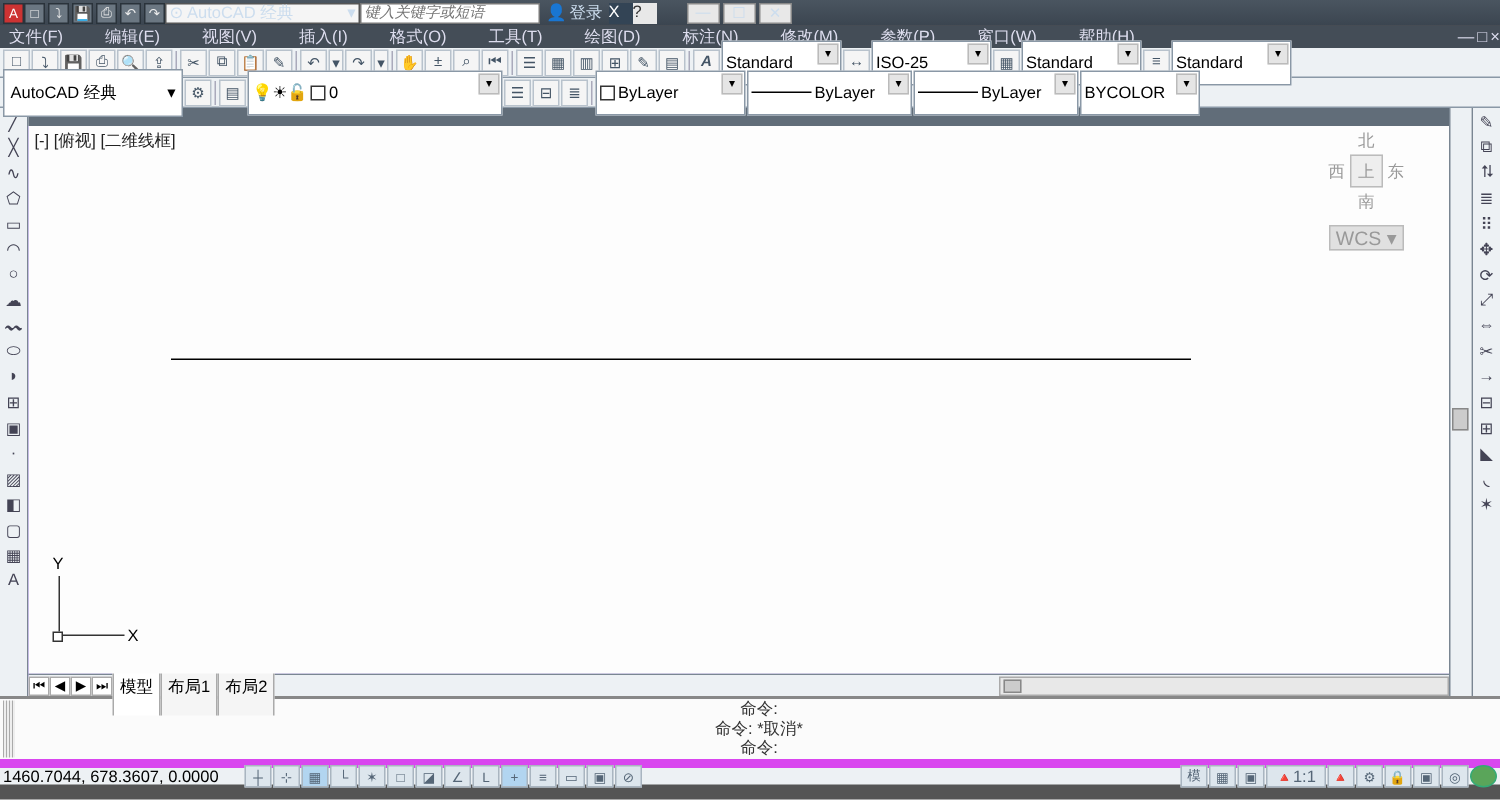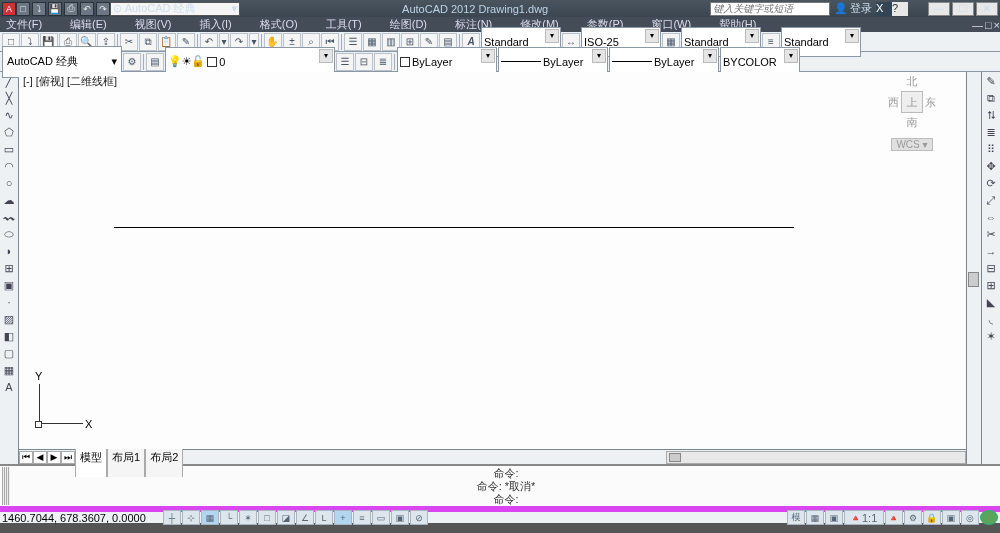--- a/index.html
+++ b/index.html
@@ -19,33 +19,33 @@
   .toolbar-row { display: flex; align-items: center; background: #edf1f4; border-bottom: 1px solid #8a98a6; height: 20px; padding: 1px 2px; gap: 1px; }
   .tb-btn { width: 18px; height: 18px; border: 1px solid #b8c2cc; background: #f5f5f5; display: flex; align-items: center; justify-content: center; font-size: 10px; color: #456; }
   .sep { width: 1px; height: 16px; background: #aab; margin: 0 1px; }
   .combo { height: 30px; border: 1px solid #8a98a6; background: #fff; display: flex; align-items: center; padding: 0 2px; font-size: 10px; position: relative; }
   .combo .arrow { position: absolute; right: 1px; top: 1px; width: 14px; height: 14px; background: #e5e5e5; border: 1px solid #bbb; display: flex; align-items: center; justify-content: center; font-size: 8px; }
   .workspace-bar { display: flex; align-items: center; background: #edf1f4; border-bottom: 1px solid #8a98a6; height: 20px; padding: 1px 2px; gap: 1px; }
   .ws-combo { height: 32px; border: 1px solid #8a98a6; background: #fff; width: 120px; font-size: 10px; padding: 0 4px; display: flex; align-items: center; position: relative; }
   .main { display: flex; height: 392px; background: #616d79; }
   .vtb { width: 19px; background: #edf1f4; border-right: 1px solid #7a8692; display: flex; flex-direction: column; padding: 1px 0; gap: 1px; align-items: center; }
   .vbtn { width: 16px; height: 16px; border: 1px solid transparent; display: flex; align-items: center; justify-content: center; font-size: 11px; color: #445; }
-  .canvas-wrap { flex: 1; display: flex; flex-direction: column; background: #8b5cf6; position: relative; }
+  .canvas-wrap { flex: 1; display: flex; flex-direction: column; background: #8b5cf6; position: relative; margin-top: 12px; }
   .canvas { flex: 1; position: relative; background: #fdfdfd; }
   .view-label { position: absolute; left: 4px; top: 2px; font-size: 11px; color: #222; }
   .drawn-line { position: absolute; left: 95px; top: 155px; width: 680px; height: 1px; background: #000; }
   .ucs { position: absolute; left: 20px; bottom: 25px; }
   .ucs .y { position: absolute; width: 1px; height: 40px; background: #333; left: 0; bottom: 0; }
   .ucs .x { position: absolute; height: 1px; width: 44px; background: #333; left: 0; bottom: 0; }
   .ucs .lx { position: absolute; left: 46px; bottom: -6px; font-size: 11px; }
   .ucs .ly { position: absolute; left: -4px; bottom: 42px; font-size: 11px; }
   .ucs .box { position: absolute; left: -4px; bottom: -4px; width: 7px; height: 7px; border: 1px solid #333; background: #fff; }
   .vc { position: absolute; right: 30px; top: 2px; text-align: center; color: #999; font-size: 10px; }
   .vc .cube { width: 22px; height: 22px; border: 1px solid #bbb; margin: 2px auto; display: flex; align-items: center; justify-content: center; background: #eee; }
-  .vc .wcs { background: #e0e0e0; border: 1px solid #bbb; padding: 0 4px; margin-top: 8px; display: inline-block; font-size: 10px; text-align: center; }
+  .vc .wcs { background: #e0e0e0; border: 1px solid #bbb; padding: 0 4px; margin-top: 8px; display: inline-block; font-size: 13px; text-align: center; }
   .tabs { display: flex; align-items: center; background: #edf1f4; height: 15px; border-top: 1px solid #7a8692; font-size: 10px; }
   .tabs .nav { display: flex; }
   .tabs .nav .t { width: 14px; height: 13px; border: 1px solid #aaa; background: #fff; display: flex; align-items: center; justify-content: center; font-size: 9px; }
   .tab { border: 1px solid #aaa; border-bottom: none; padding: 12px 4px; background: #f5f5f5; }
   .tab.active { background: #fff; }
   .hscroll { display: flex; flex: 1; justify-content: flex-end; }
   .sb-track { width: 300px; height: 13px; background: #e8e8e8; border: 1px solid #aaa; position: relative; }
   .sb-thumb { position: absolute; left: 2px; top: 1px; width: 12px; height: 9px; background: #ccc; border: 1px solid #888; }
   .scrollbar-v { width: 15px; background: #edf1f4; border-left: 1px solid #7a8692; position: relative; }
   .vthumb { position: absolute; left: 1px; top: 200px; width: 11px; height: 15px; background: #ccc; border: 1px solid #888; }
@@ -70,21 +70,20 @@
     <div class="ico">⤵</div>
     <div class="ico">💾</div>
     <div class="ico">⎙</div>
     <div class="ico">↶</div>
     <div class="ico">↷</div>
   </div>
   <div class="ws-sel">
       <span>⊙ AutoCAD 经典</span>
       <span style="margin-left:auto">▾</span>
     </div>
-  <div class="title">AutoCAD 2012   Drawing1.dwg</div>
   <input class="search" placeholder="键入关键字或短语" style="">
   <div class="login">
     <span>👤</span>
     <span>登录</span>
   </div>
   <div class="ico" style="width:16px;height:14px;background:#345;color:#fff">X</div>
   <div class="ico" style="width:16px;height:14px;background:#e8e8e8;color:#333">?</div>
   <div style="width:20px"></div>
   <div class="winctrl">
     <div class="btn">—</div>

